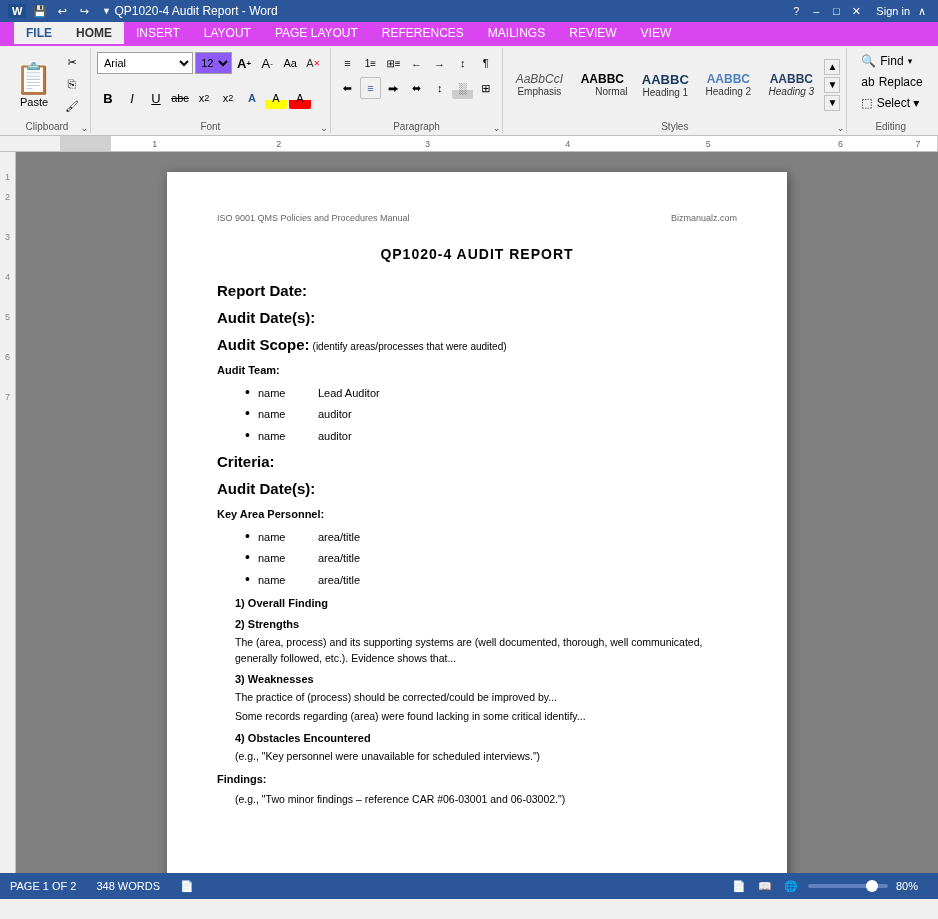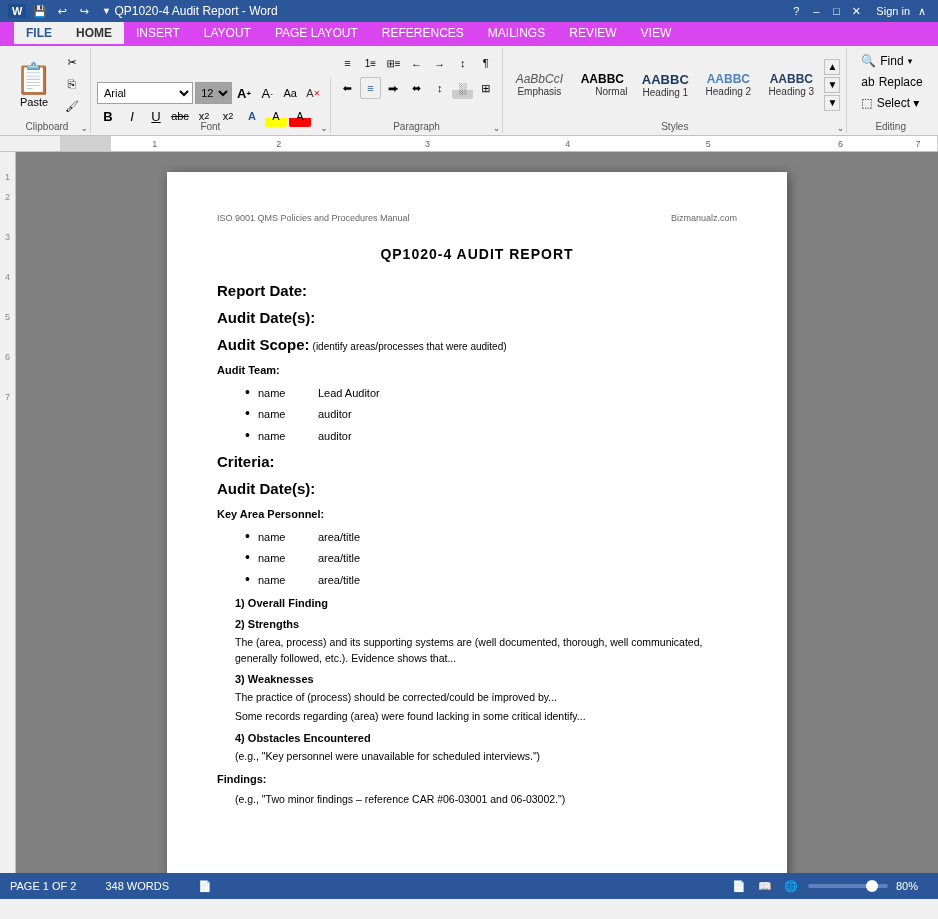--- a/index.html
+++ b/index.html
@@ -82,38 +82,37 @@
       border-radius: 2px;
       font-size: 11px;
     }
 
     
     .font-group {
       padding: 4px 6px;
       border-right: 1px solid #d0d0d0;
       display: flex;
       flex-direction: column;
-      gap: 1px;
-      margin-top: 30px;
+      gap: 13px;
     }
     .font-row { display: flex; align-items: center; gap: 2px; }
     .font-select {
       width: 100px;
       height: 22px;
       font-size: 11px;
       border: 1px solid #a0a0a0;
       background: white;
       padding: 0 2px;
     }
     .size-select {
       width: 38px;
       height: 22px;
       font-size: 11px;
       border: 1px solid #a0a0a0;
-      background: #a3a3a3;
+      background: #8b5cf6;
       text-align: center;
     }
     .icon-btn {
       width: 22px;
       height: 22px;
       display: flex;
       align-items: center;
       justify-content: center;
       cursor: pointer;
       border-radius: 2px;
@@ -262,21 +261,21 @@
     .status-bar {
       background: #2b579a;
       height: 26px;
       display: flex;
       align-items: center;
       justify-content: space-between;
       padding: 0 10px;
       color: white;
       font-size: 11px;
     }
-    .status-left { display: flex; align-items: center; gap: 29px; }
+    .status-left { display: flex; align-items: center; gap: 20px; }
     .status-right { display: flex; align-items: center; gap: 8px; }
     .zoom-slider { width: 80px; height: 4px; background: #6080c0; border-radius: 2px; position: relative; }
     .zoom-thumb { position: absolute; right: 10px; top: -4px; width: 12px; height: 12px; background: white; border-radius: 50%; }
     .view-btn { width: 18px; height: 18px; display: flex; align-items: center; justify-content: center; cursor: pointer; font-size: 11px; }
     .group-label-bottom {
       position: absolute;
       bottom: 0;
       left: 0;
       right: 0;
       text-align: center;
@@ -418,21 +417,21 @@
     <div class="style-box">
       <div style="font-size:13px;font-weight:bold;color:#17375e;">AABBC</div>
       <div style="font-size:10px;color:#333;">Heading 1</div>
     </div>
     <div class="style-box">
       <div style="font-size:12px;font-weight:bold;color:#4f81bd;">AABBC</div>
       <div style="font-size:10px;color:#333;">Heading 2</div>
     </div>
     <div class="style-box">
       <div style="font-size:12px;font-weight:bold;color:#243f60;">AABBC</div>
-      <div style="font-size:10px;color:#333;">Heading 3</div>
+      <div style="font-size:10px;color:#333;font-style:italic;">Heading 3</div>
     </div>
     <div style="display:flex;flex-direction:column;gap:2px;align-self:center;">
       <div class="styles-scroll-btn">▲</div>
       <div class="styles-scroll-btn">▼</div>
       <div class="styles-scroll-btn">▼</div>
     </div>
     <span class="group-label-bottom">Styles</span>
     <span class="expand-arrow">⌄</span>
   </div>
 

